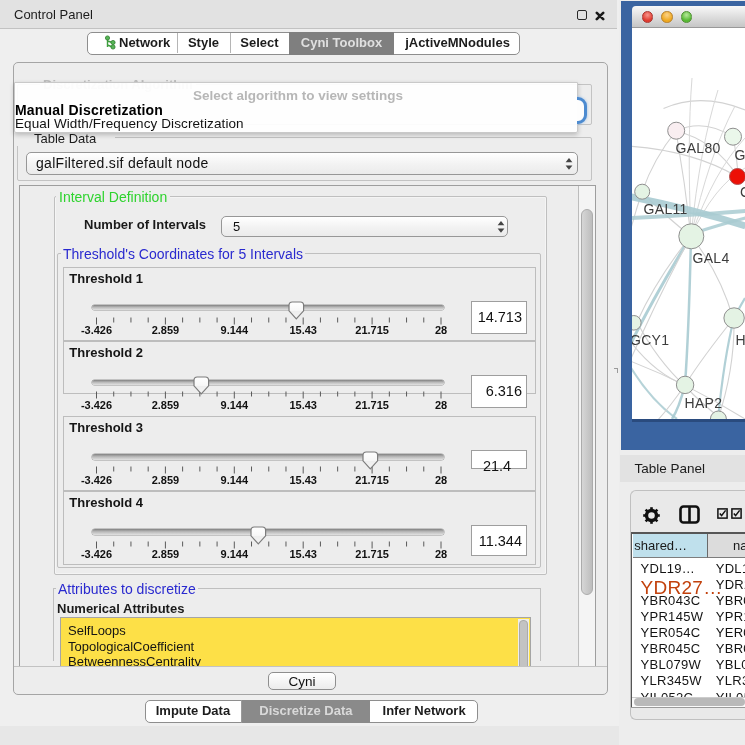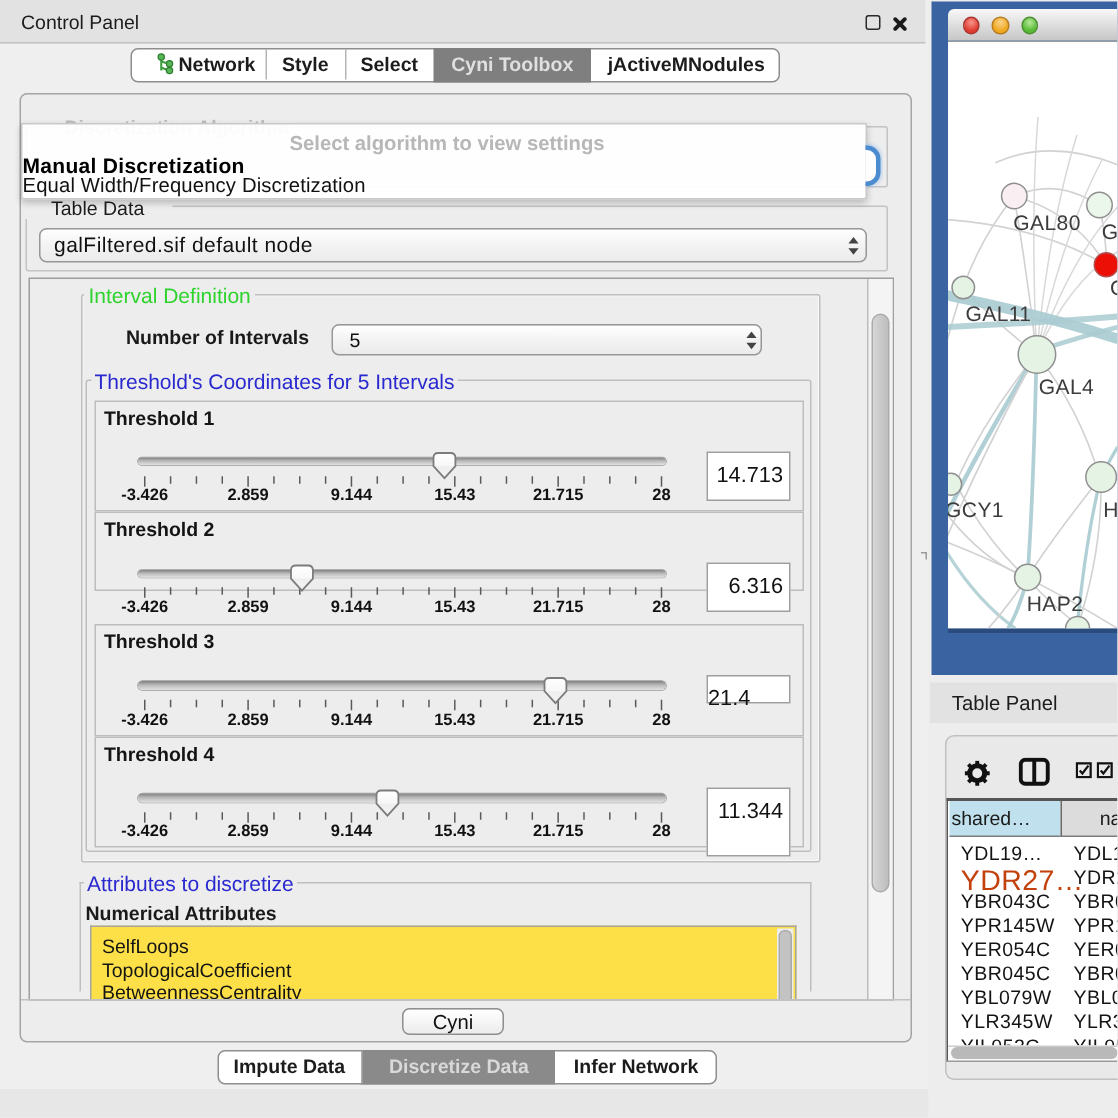--- a/index.html
+++ b/index.html
@@ -172,21 +172,21 @@
     </svg>
 <svg style="position:absolute;left:297.7px;top:33.9px;" width="17" height="19.5">
       <path d="M1,4.2 Q1,1 4.2,1 L12.4,1 Q15.6,1 15.6,4.2 L15.6,9.8 L8.3,17.8 L1,9.8 Z" fill="url(#thgrad)" stroke="#7c7c7c" stroke-width="1.2"></path>
     </svg>
 <div style="position:absolute;left:2.5px;top:56.5px;width:60px;text-align:center;font-size:11px;font-weight:bold;color:#111;">-3.426</div>
 <div style="position:absolute;left:71.4px;top:56.5px;width:60px;text-align:center;font-size:11px;font-weight:bold;color:#111;">2.859</div>
 <div style="position:absolute;left:140.3px;top:56.5px;width:60px;text-align:center;font-size:11px;font-weight:bold;color:#111;">9.144</div>
 <div style="position:absolute;left:209.2px;top:56.5px;width:60px;text-align:center;font-size:11px;font-weight:bold;color:#111;">15.43</div>
 <div style="position:absolute;left:278.1px;top:56.5px;width:60px;text-align:center;font-size:11px;font-weight:bold;color:#111;">21.715</div>
 <div style="position:absolute;left:347.0px;top:56.5px;width:60px;text-align:center;font-size:11px;font-weight:bold;color:#111;">28</div>
-<div style="position:absolute;left:407px;top:33px;width:56px;height:19px;background:#fff;border:1px solid #9e9e9e;font-size:14.5px;color:#111;text-align:left;line-height:31px;padding-right:4px;">21.4</div>
+<div style="position:absolute;left:407px;top:33px;width:56px;height:19px;background:#fff;border:1px solid #9e9e9e;font-size:14.5px;color:#111;text-align:center;line-height:31px;padding-right:4px;">21.4</div>
 </div>
 <div class="abs" style="left:63px;top:490.7px;width:473px;height:74.7px;border:1px solid #bdbdbd;background:#ededed;">
 <div style="position:absolute;left:5.3px;top:3px;font-size:13px;font-weight:bold;color:#141414;">Threshold 4</div>
 <div style="position:absolute;left:28px;top:37.4px;width:352px;height:5.5px;border-radius:3px;background:linear-gradient(#818181,#b9b9b9 45%,#e2e2e2);box-shadow:0 0 0 0.5px #9a9a9a;"></div>
 <svg width="352" height="9" style="position:absolute;left:28px;top:49px;">
       <line x1="4.50" y1="0.5" x2="4.50" y2="7.5" stroke="#5a5a5a" stroke-width="1"></line>
       <line x1="21.73" y1="0.5" x2="21.73" y2="5.5" stroke="#5a5a5a" stroke-width="1"></line>
       <line x1="38.95" y1="0.5" x2="38.95" y2="5.5" stroke="#5a5a5a" stroke-width="1"></line>
       <line x1="56.18" y1="0.5" x2="56.18" y2="5.5" stroke="#5a5a5a" stroke-width="1"></line>
       <line x1="73.40" y1="0.5" x2="73.40" y2="7.5" stroke="#5a5a5a" stroke-width="1"></line>
@@ -209,21 +209,21 @@
     </svg>
 <svg style="position:absolute;left:185.7px;top:33.9px;" width="17" height="19.5">
       <path d="M1,4.2 Q1,1 4.2,1 L12.4,1 Q15.6,1 15.6,4.2 L15.6,9.8 L8.3,17.8 L1,9.8 Z" fill="url(#thgrad)" stroke="#7c7c7c" stroke-width="1.2"></path>
     </svg>
 <div style="position:absolute;left:2.5px;top:56.5px;width:60px;text-align:center;font-size:11px;font-weight:bold;color:#111;">-3.426</div>
 <div style="position:absolute;left:71.4px;top:56.5px;width:60px;text-align:center;font-size:11px;font-weight:bold;color:#111;">2.859</div>
 <div style="position:absolute;left:140.3px;top:56.5px;width:60px;text-align:center;font-size:11px;font-weight:bold;color:#111;">9.144</div>
 <div style="position:absolute;left:209.2px;top:56.5px;width:60px;text-align:center;font-size:11px;font-weight:bold;color:#111;">15.43</div>
 <div style="position:absolute;left:278.1px;top:56.5px;width:60px;text-align:center;font-size:11px;font-weight:bold;color:#111;">21.715</div>
 <div style="position:absolute;left:347.0px;top:56.5px;width:60px;text-align:center;font-size:11px;font-weight:bold;color:#111;">28</div>
-<div style="position:absolute;left:407px;top:33px;width:56px;height:46px;background:#fff;border:1px solid #9e9e9e;font-size:14.5px;color:#111;text-align:right;line-height:31px;padding-right:4px;">11.344</div>
+<div style="position:absolute;left:407px;top:33px;width:56px;height:31px;background:#fff;border:1px solid #9e9e9e;font-size:14.5px;color:#111;text-align:right;line-height:31px;padding-right:4px;">11.344</div>
 </div>
 <div class="abs" style="left:53px;top:587.5px;width:488px;height:73px;border:1px solid #bfbfbf;border-bottom:none;"></div>
 <div class="abs" style="left:56px;top:580.5px;font-size:14px;color:#2929cf;background:#ededed;padding:0 2px;">Attributes to discretize</div>
 <div class="abs" style="left:57px;top:601px;font-size:13px;font-weight:bold;color:#1a1a1a;">Numerical Attributes</div>
 <div class="abs" style="left:60px;top:617.4px;width:471px;height:48.2px;background:#fde047;border:1px solid #a5a5a5;border-bottom:none;overflow:hidden;">
     <div style="position:absolute;left:7px;top:5px;font-size:13px;color:#141414;line-height:15.4px;">SelfLoops<br>TopologicalCoefficient<br>BetweennessCentrality</div>
     <div style="position:absolute;right:1px;top:1px;width:11px;height:60px;background:#ededed;"></div>
     <div style="position:absolute;right:2px;top:2px;width:9px;height:60px;background:#c3c3c3;border-radius:4px;border:1px solid #aaa;"></div>
   </div>
 <div class="abs" style="left:14px;top:665.6px;width:592.5px;height:1px;background:#c2c2c2;"></div>

